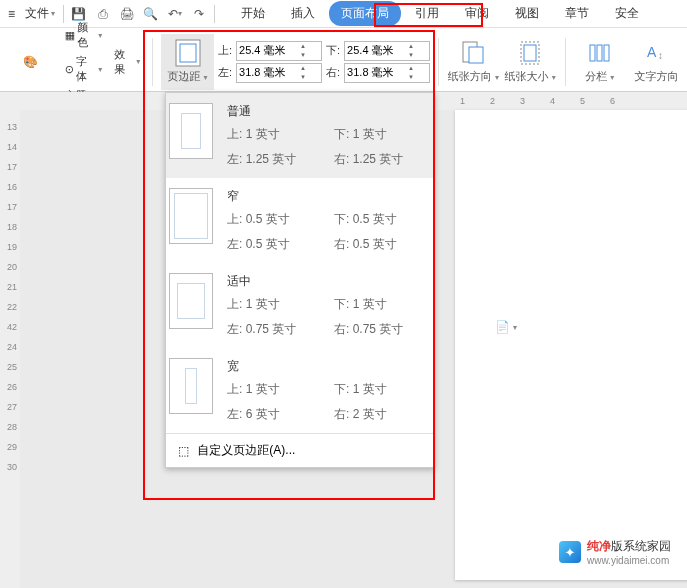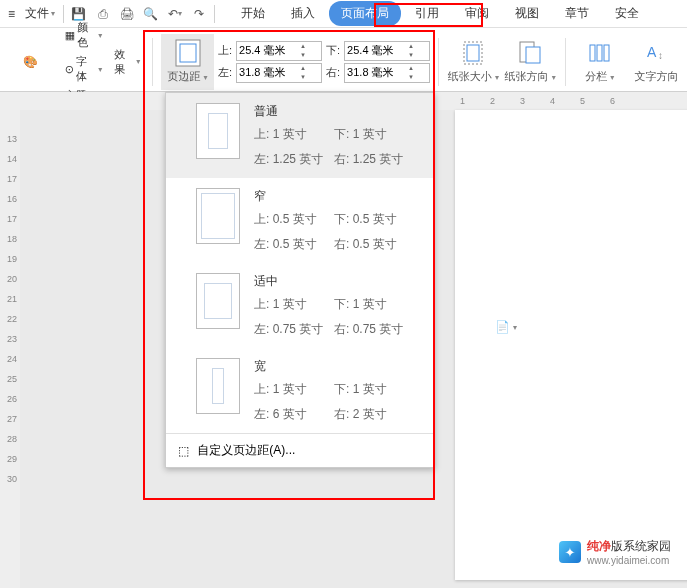--- a/index.html
+++ b/index.html
@@ -25,36 +25,36 @@
     .margin-inputs { display: grid; grid-template-columns: auto 86px auto 86px; gap: 2px 4px; align-items: center; }
     .margin-inputs label { font-size: 11px; color: #333; text-align: right; }
     .spinbox { display: flex; align-items: center; border: 1px solid #bbb; height: 20px; background: #fff; }
     .spinbox input { border: none; width: 60px; font-size: 11px; padding: 0 2px; outline: none; }
     .spinbox .spinbtns { display: flex; flex-direction: column; width: 12px; }
     .spinbox .spinbtns div { height: 9px; font-size: 7px; text-align: center; line-height: 8px; cursor: pointer; color: #666; }
     
     .vsep-ribbon { width: 1px; height: 48px; background: #e0e0e0; margin: 0 4px; }
     
     .dropdown-panel { position: absolute; top: 92px; left: 165px; width: 270px; background: #fff; border: 1px solid #ccc; box-shadow: 0 2px 6px rgba(0,0,0,0.25); z-index: 20; }
-    .preset { display: flex; align-items: flex-start; padding: 10px 30px; gap: 14px; cursor: pointer; }
+    .preset { display: flex; align-items: flex-start; padding: 10px 3px; gap: 14px; cursor: pointer; }
     .preset.sel { background: #eee; }
     .preset-icon { width: 44px; height: 56px; border: 1px solid #bbb; background: #fff; position: relative; flex: none; }
     .preset-icon::before { content: ""; position: absolute; border: 1px solid #c9d6e6; }
     .preset-icon.normal::before { top: 9px; left: 11px; right: 11px; bottom: 9px; }
     .preset-icon.narrow::before { top: 4px; left: 4px; right: 4px; bottom: 4px; }
     .preset-icon.moderate::before { top: 9px; left: 7px; right: 7px; bottom: 9px; }
     .preset-icon.wide::before { top: 9px; left: 15px; right: 15px; bottom: 9px; }
     .preset-info { flex: 1; }
     .preset-title { font-weight: 400; font-size: 12px; margin-bottom: 6px; color: #333; }
     .preset-vals { display: grid; grid-template-columns: 1fr 1fr; gap: 8px 10px; font-size: 12px; color: #666; }
     .custom-margin { border-top: 1px solid #e0e0e0; padding: 8px 12px; display: flex; align-items: center; gap: 8px; cursor: pointer; font-size: 12px; }
     
     .workspace { position: absolute; top: 92px; left: 0; right: 0; bottom: 0; background: #f5f5f5; display: flex; }
     .left-ruler { width: 20px; background: #eee; position: relative; }
-    .left-ruler .nums { position: absolute; right: 3px; top: 42px; display: flex; flex-direction: column; gap: 10px; font-size: 9px; color: #888; }
+    .left-ruler .nums { position: absolute; right: 3px; top: 30px; display: flex; flex-direction: column; gap: 10px; font-size: 9px; color: #888; }
     .paper-area { flex: 1; position: relative; background: #eaeaea; }
     .top-ruler { height: 18px; background: #eee; display: flex; align-items: center; padding-left: 440px; gap: 25px; font-size: 9px; color: #888; }
     .paper { position: absolute; top: 18px; left: 435px; width: 250px; height: 470px; background: #fff; box-shadow: 0 1px 3px rgba(0,0,0,0.2); }
     .paper .action-icon { position: absolute; top: 210px; left: 40px; display: flex; align-items: center; gap: 3px; font-size: 12px; color: #4a90e2; }
     
     .red-box-1 { position: absolute; border: 2px solid #ff0000; pointer-events: none; z-index: 30; top: 3px; left: 374px; width: 109px; height: 24px; }
     .red-box-2 { position: absolute; border: 2px solid #ff0000; pointer-events: none; z-index: 30; top: 30px; left: 143px; width: 292px; height: 470px; }
     
     .watermark { position: absolute; bottom: 22px; right: 16px; display: flex; align-items: center; gap: 6px; font-size: 12px; color: #333; z-index: 40; }
     .wm-logo { width: 22px; height: 22px; background: linear-gradient(135deg, #4FC3F7, #1976D2); border-radius: 4px; display: flex; align-items: center; justify-content: center; color: #fff; font-size: 13px; }
@@ -163,34 +163,34 @@
           <div>▾</div>
         </div>
       </div>
   </div>
 
   <div class="vsep-ribbon"></div>
 
   <div class="ribbon-btn-big">
     <span class="big-icon">
         <svg width="26" height="26">
+          <rect x="3" y="2" width="14" height="20" fill="#fff" stroke="#888"></rect>
+          <rect x="9" y="7" width="14" height="16" fill="#fff" stroke="#4a90e2"></rect>
+        </svg>
+      </span>
+    <span class="label"><span>纸张方向</span> <span class="dropdown-caret">▾</span></span>
+  </div>
+  <div class="ribbon-btn-big">
+    <span class="big-icon">
+        <svg width="26" height="26">
           <rect x="4" y="2" width="18" height="22" fill="#fff" stroke="#888" stroke-dasharray="2"></rect>
           <rect x="7" y="5" width="12" height="16" fill="#fff" stroke="#4a90e2"></rect>
         </svg>
       </span>
     <span class="label"><span>纸张大小</span> <span class="dropdown-caret">▾</span></span>
-  </div>
-  <div class="ribbon-btn-big">
-    <span class="big-icon">
-        <svg width="26" height="26">
-          <rect x="3" y="2" width="14" height="20" fill="#fff" stroke="#888"></rect>
-          <rect x="9" y="7" width="14" height="16" fill="#fff" stroke="#4a90e2"></rect>
-        </svg>
-      </span>
-    <span class="label"><span>纸张方向</span> <span class="dropdown-caret">▾</span></span>
   </div>
   <div class="vsep-ribbon"></div>
   <div class="ribbon-btn-big">
     <span class="big-icon">
         <svg width="24" height="24">
           <rect x="2" y="4" width="5" height="16" fill="none" stroke="#4a90e2"></rect>
           <rect x="9" y="4" width="5" height="16" fill="none" stroke="#4a90e2"></rect>
           <rect x="16" y="4" width="5" height="16" fill="none" stroke="#4a90e2"></rect>
         </svg>
       </span>
@@ -213,21 +213,21 @@
         <span>13</span>
         <span>14</span>
         <span>17</span>
         <span>16</span>
         <span>17</span>
         <span>18</span>
         <span>19</span>
         <span>20</span>
         <span>21</span>
         <span>22</span>
-        <span>23</span>
+        <span>42</span>
         <span>24</span>
         <span>25</span>
         <span>26</span>
         <span>27</span>
         <span>28</span>
         <span>29</span>
         <span>30</span>
       </div>
   </div>
   <div class="paper-area">

